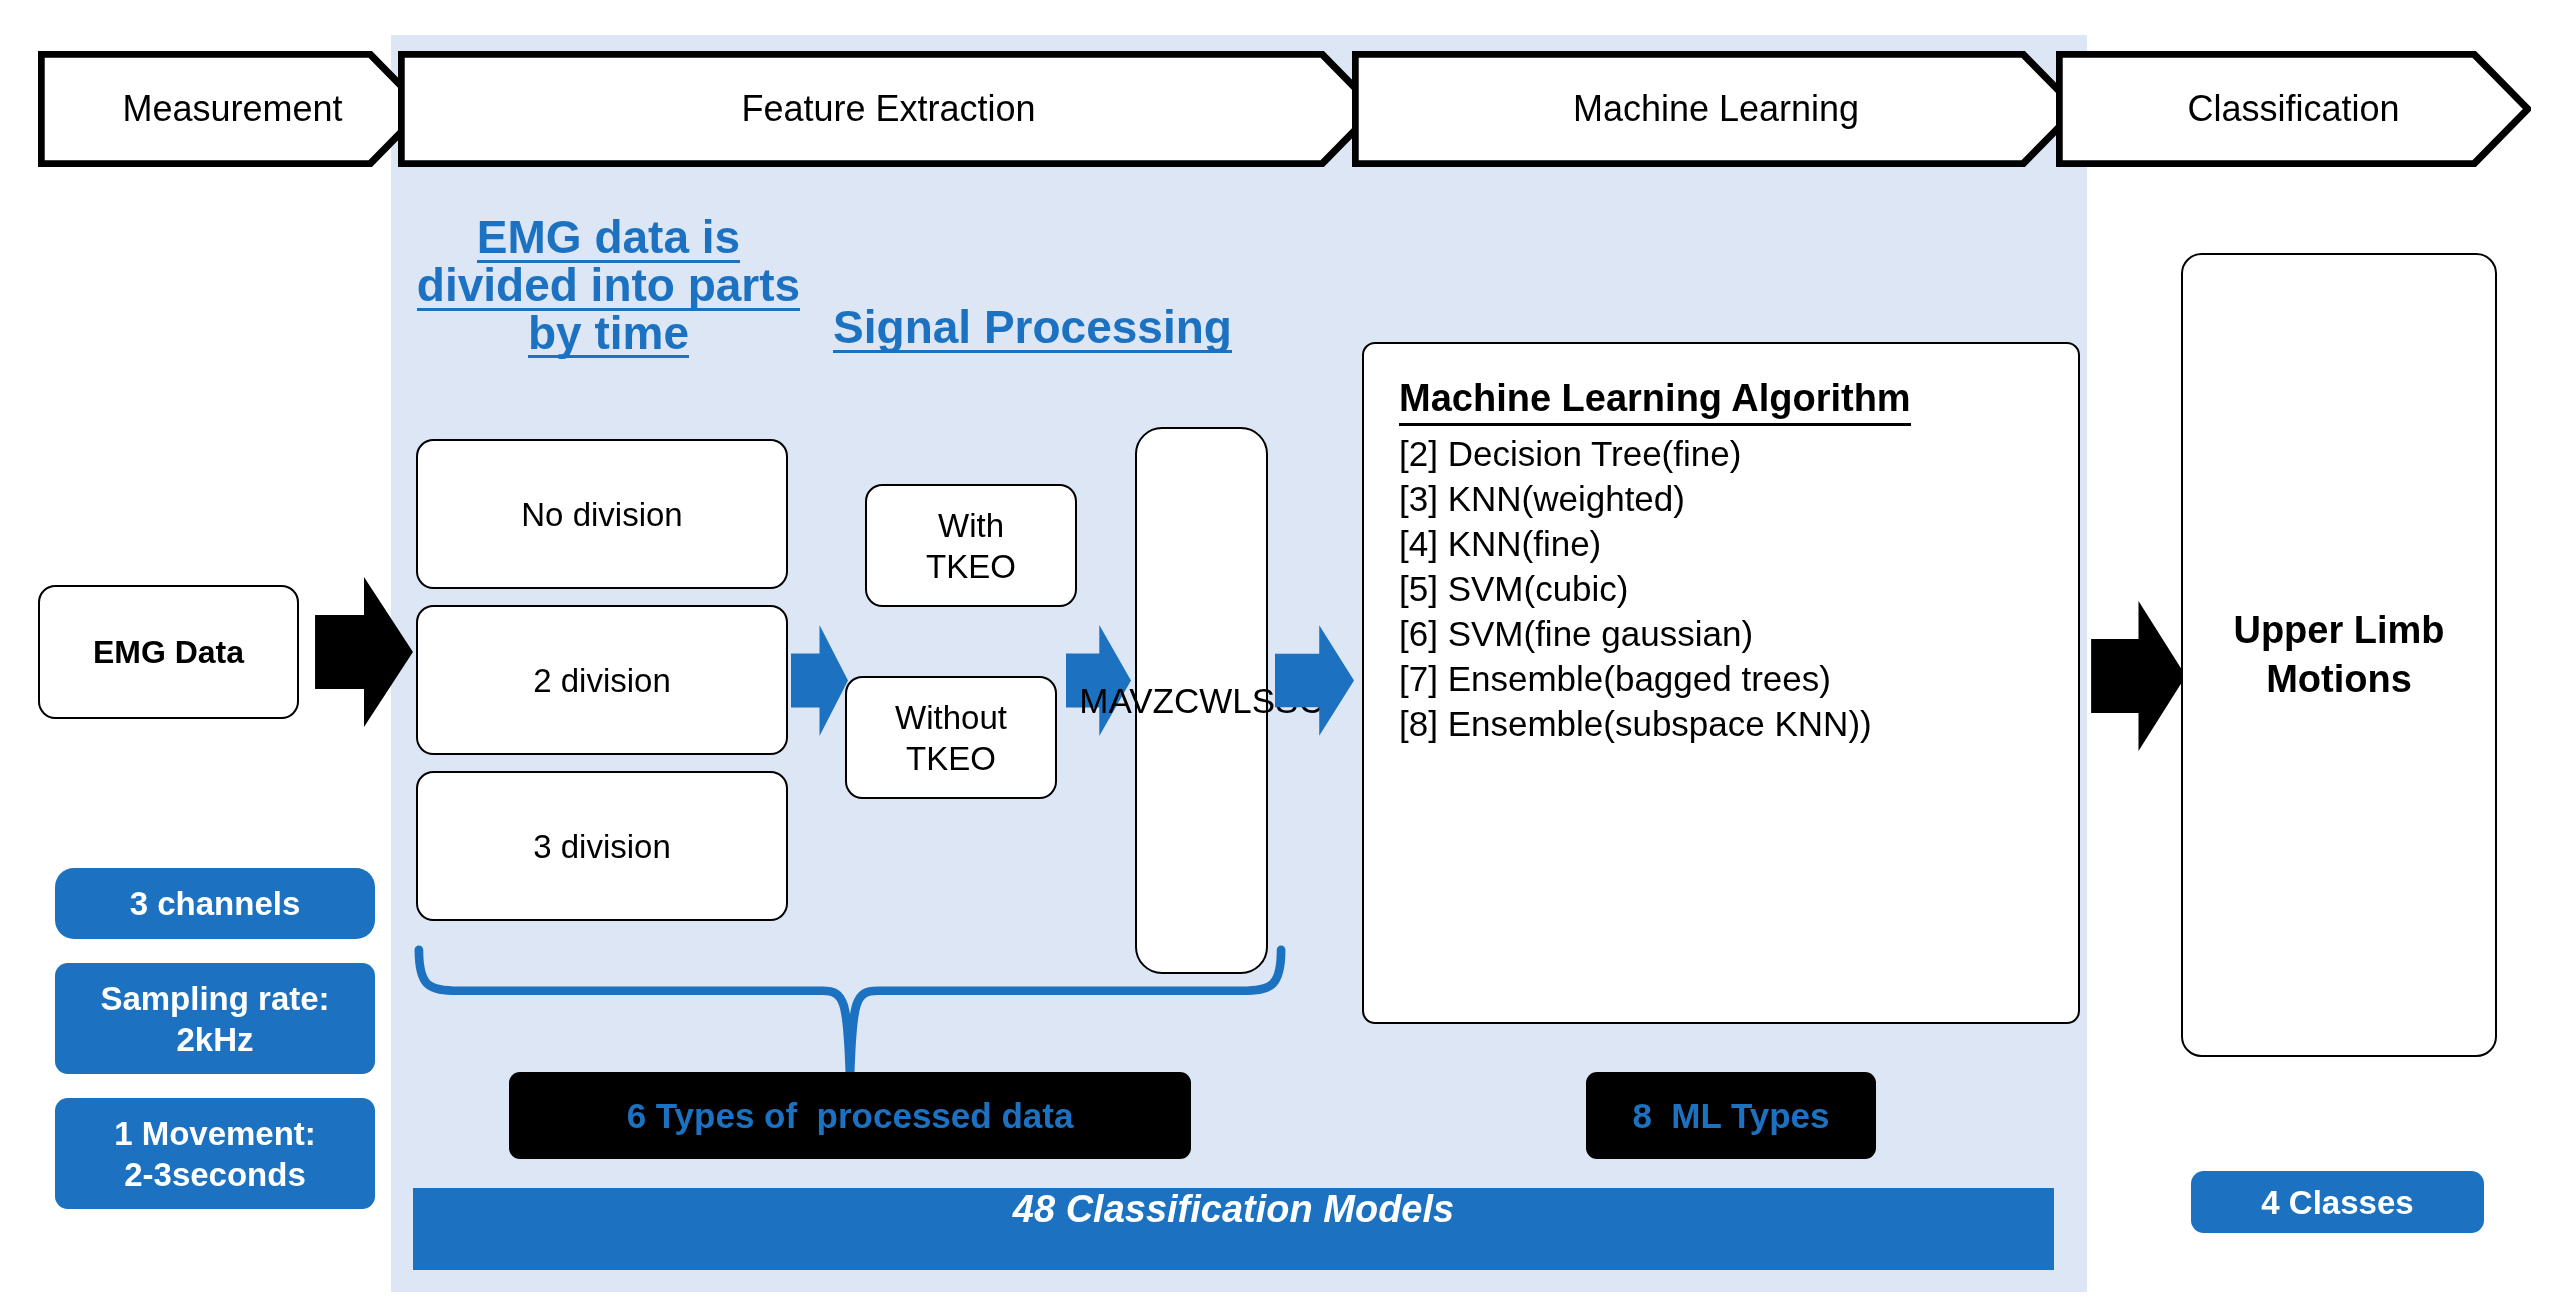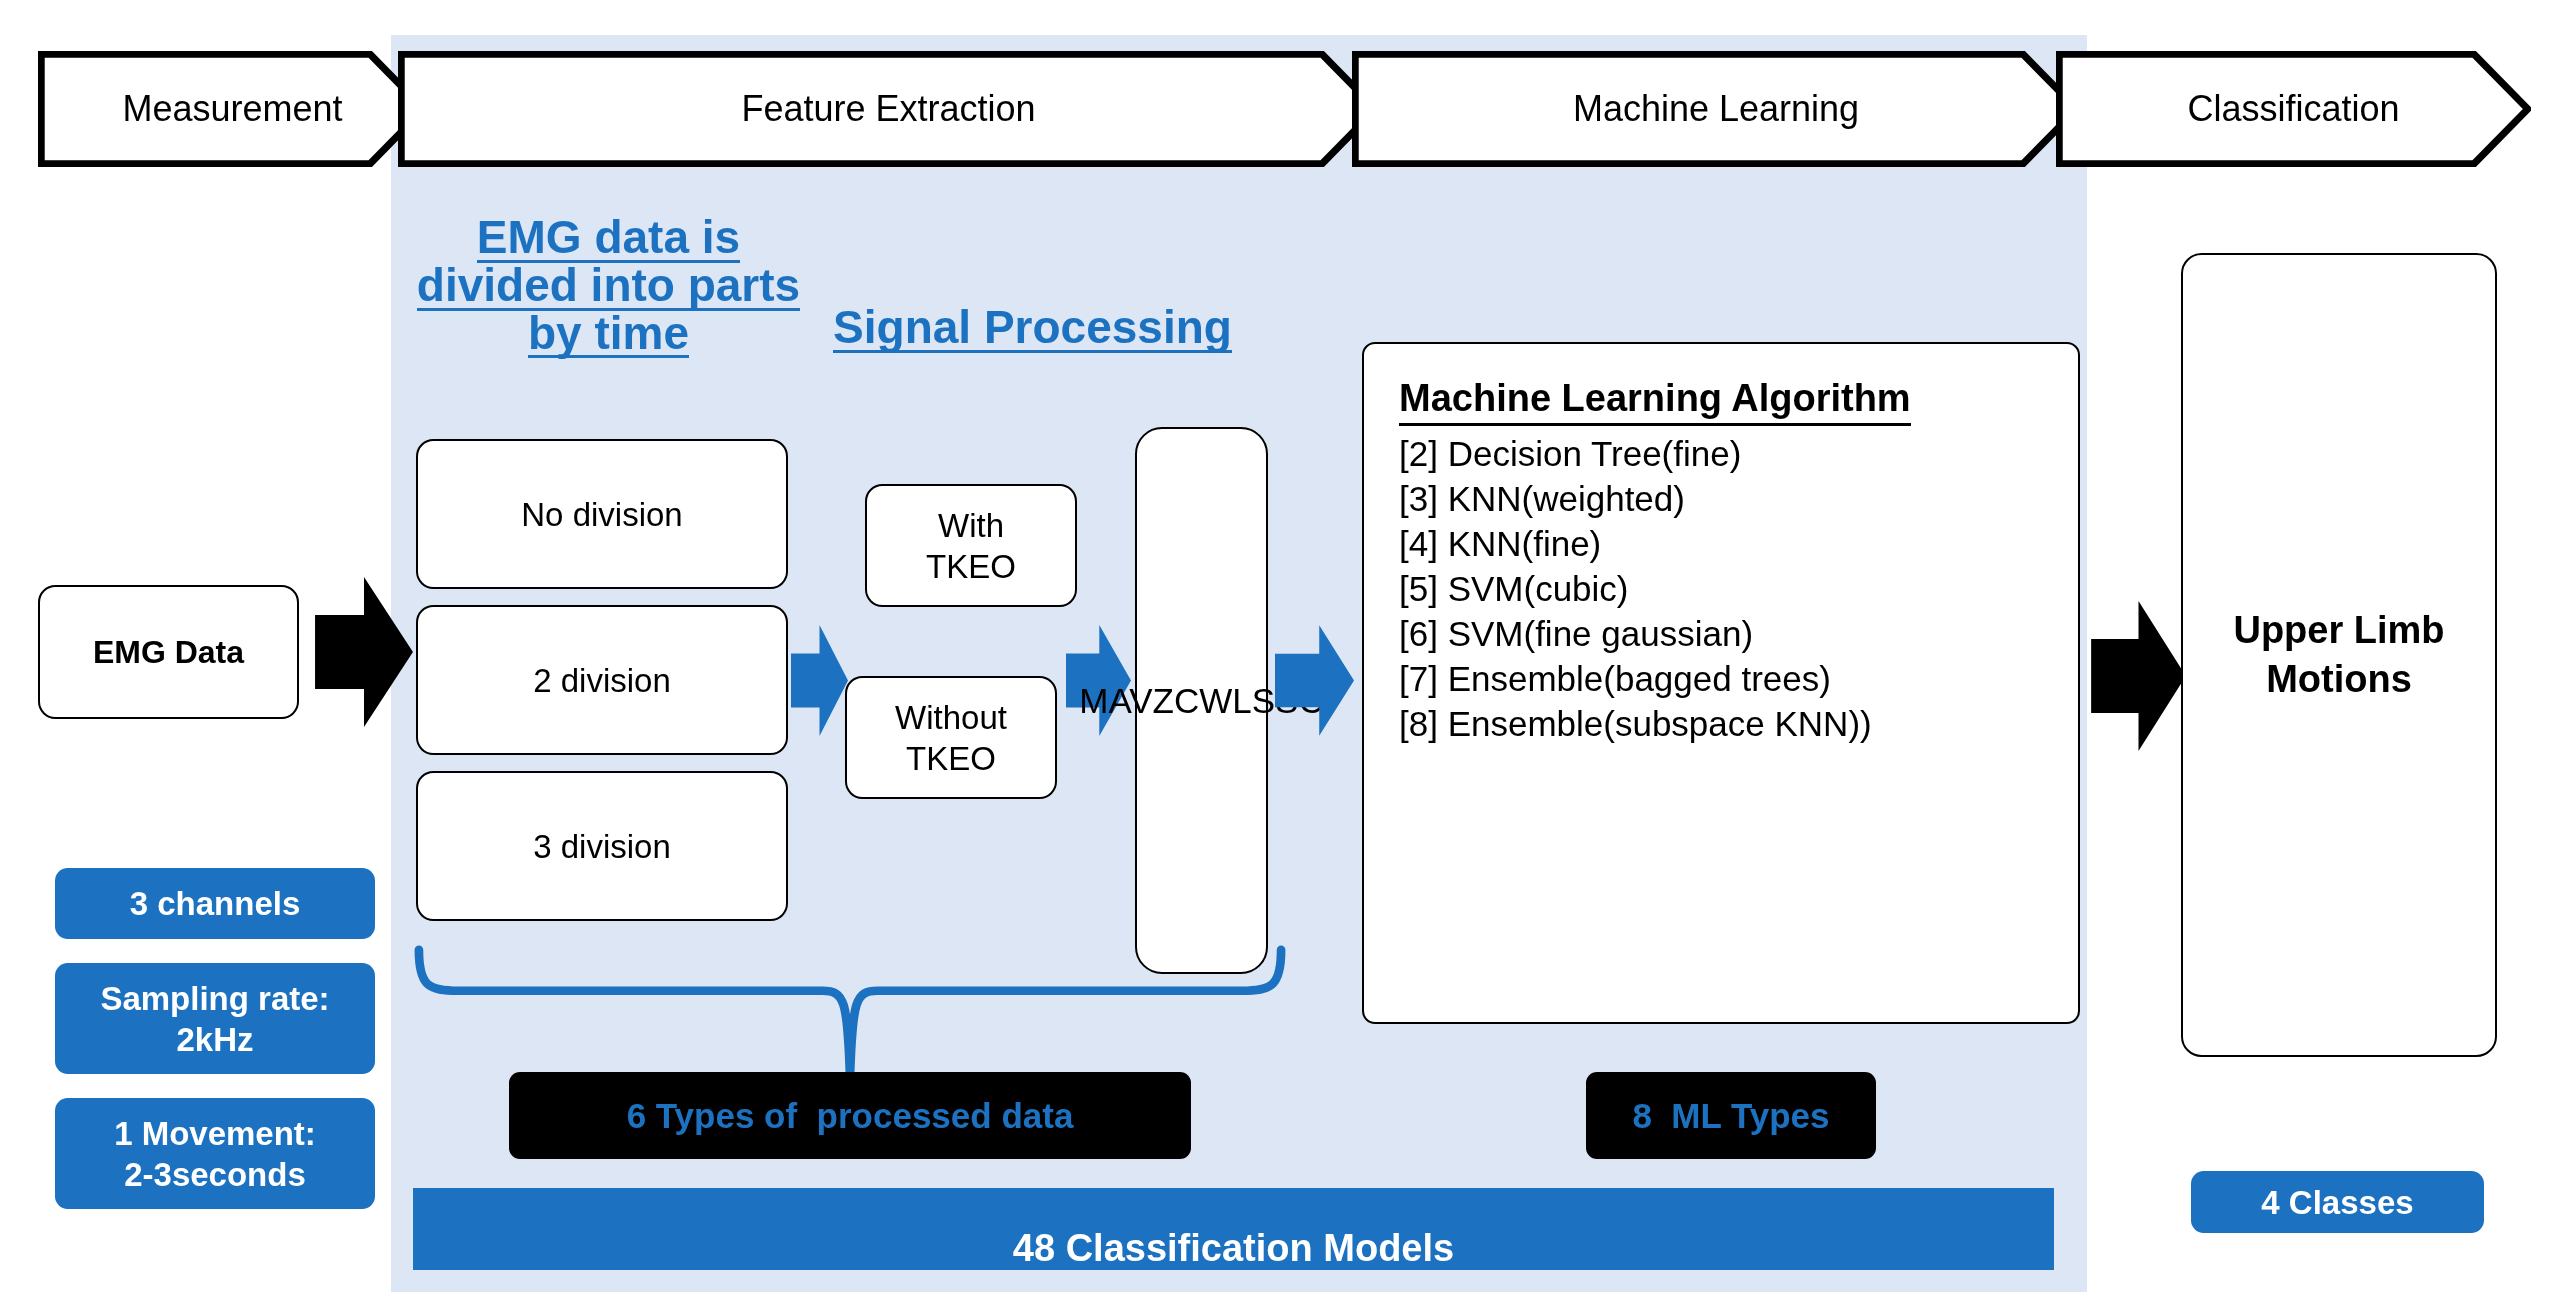--- a/index.html
+++ b/index.html
@@ -168,21 +168,21 @@
     font-weight: bold;
     font-size: 33px;
     line-height: 41px;
     display: flex;
     align-items: center;
     justify-content: center;
     text-align: center;
     box-sizing: border-box;
     padding: 4.7px 8px;
   }
-  #badge-channels { left: 55px;  top: 868px; width: 320px; height: 71px; }
+  #badge-channels { left: 55px;  top: 868px; width: 320px; height: 71px; border-radius: 19px; }
   #badge-sampling { left: 55px;  top: 963px; width: 320px; height: 111px; }
   #badge-movement { left: 55px;  top: 1098px; width: 320px; height: 111px; }
   #badge-classes  { left: 2191px; top: 1171px; width: 293px; height: 62px; }
 
   
   .chip {
     position: absolute;
     background: #000000;
     color: #1C72C0;
     border-radius: 11px;
@@ -200,22 +200,23 @@
 
   
   #bar-48models {
     position: absolute;
     left: 413px; top: 1188px; width: 1641px; height: 82px;
     background: #1C72C0;
     color: #FFFFFF;
     font-weight: bold;
     font-size: 38px;
     display: flex;
-    align-items: flex-end;
-    justify-content: center;
+    align-items: flex-start;
+    justify-content: center;
+    font-style: italic;
   }
 
   
   #brace-6types {
     position: absolute;
     left: 411px; top: 945px; width: 878px; height: 138px;
   }
 </style>
 </head>
 <body>

